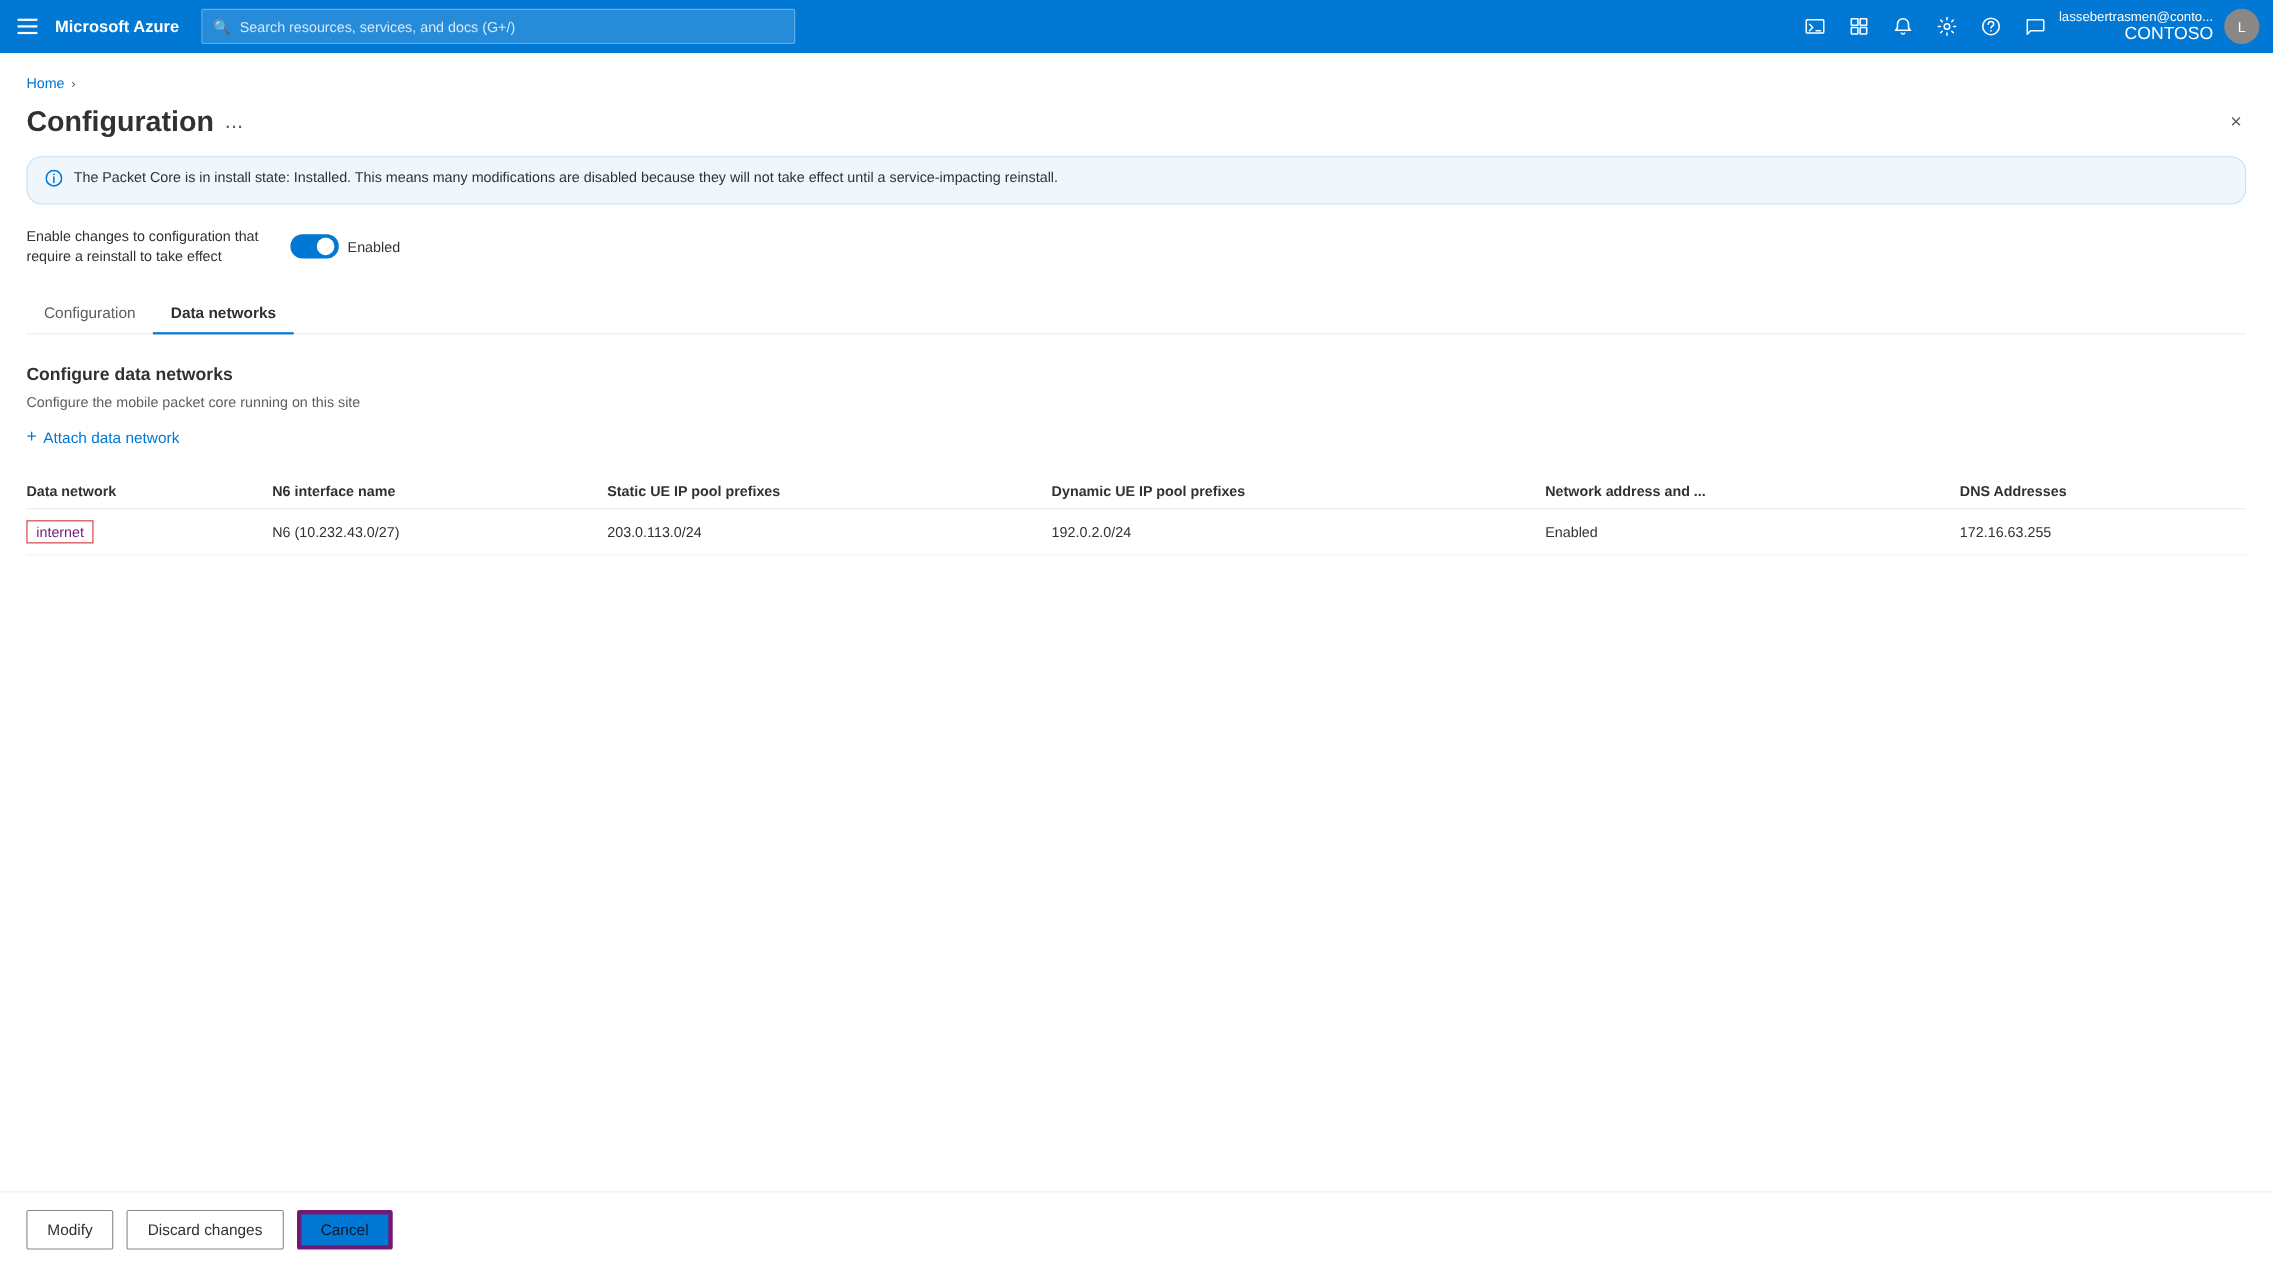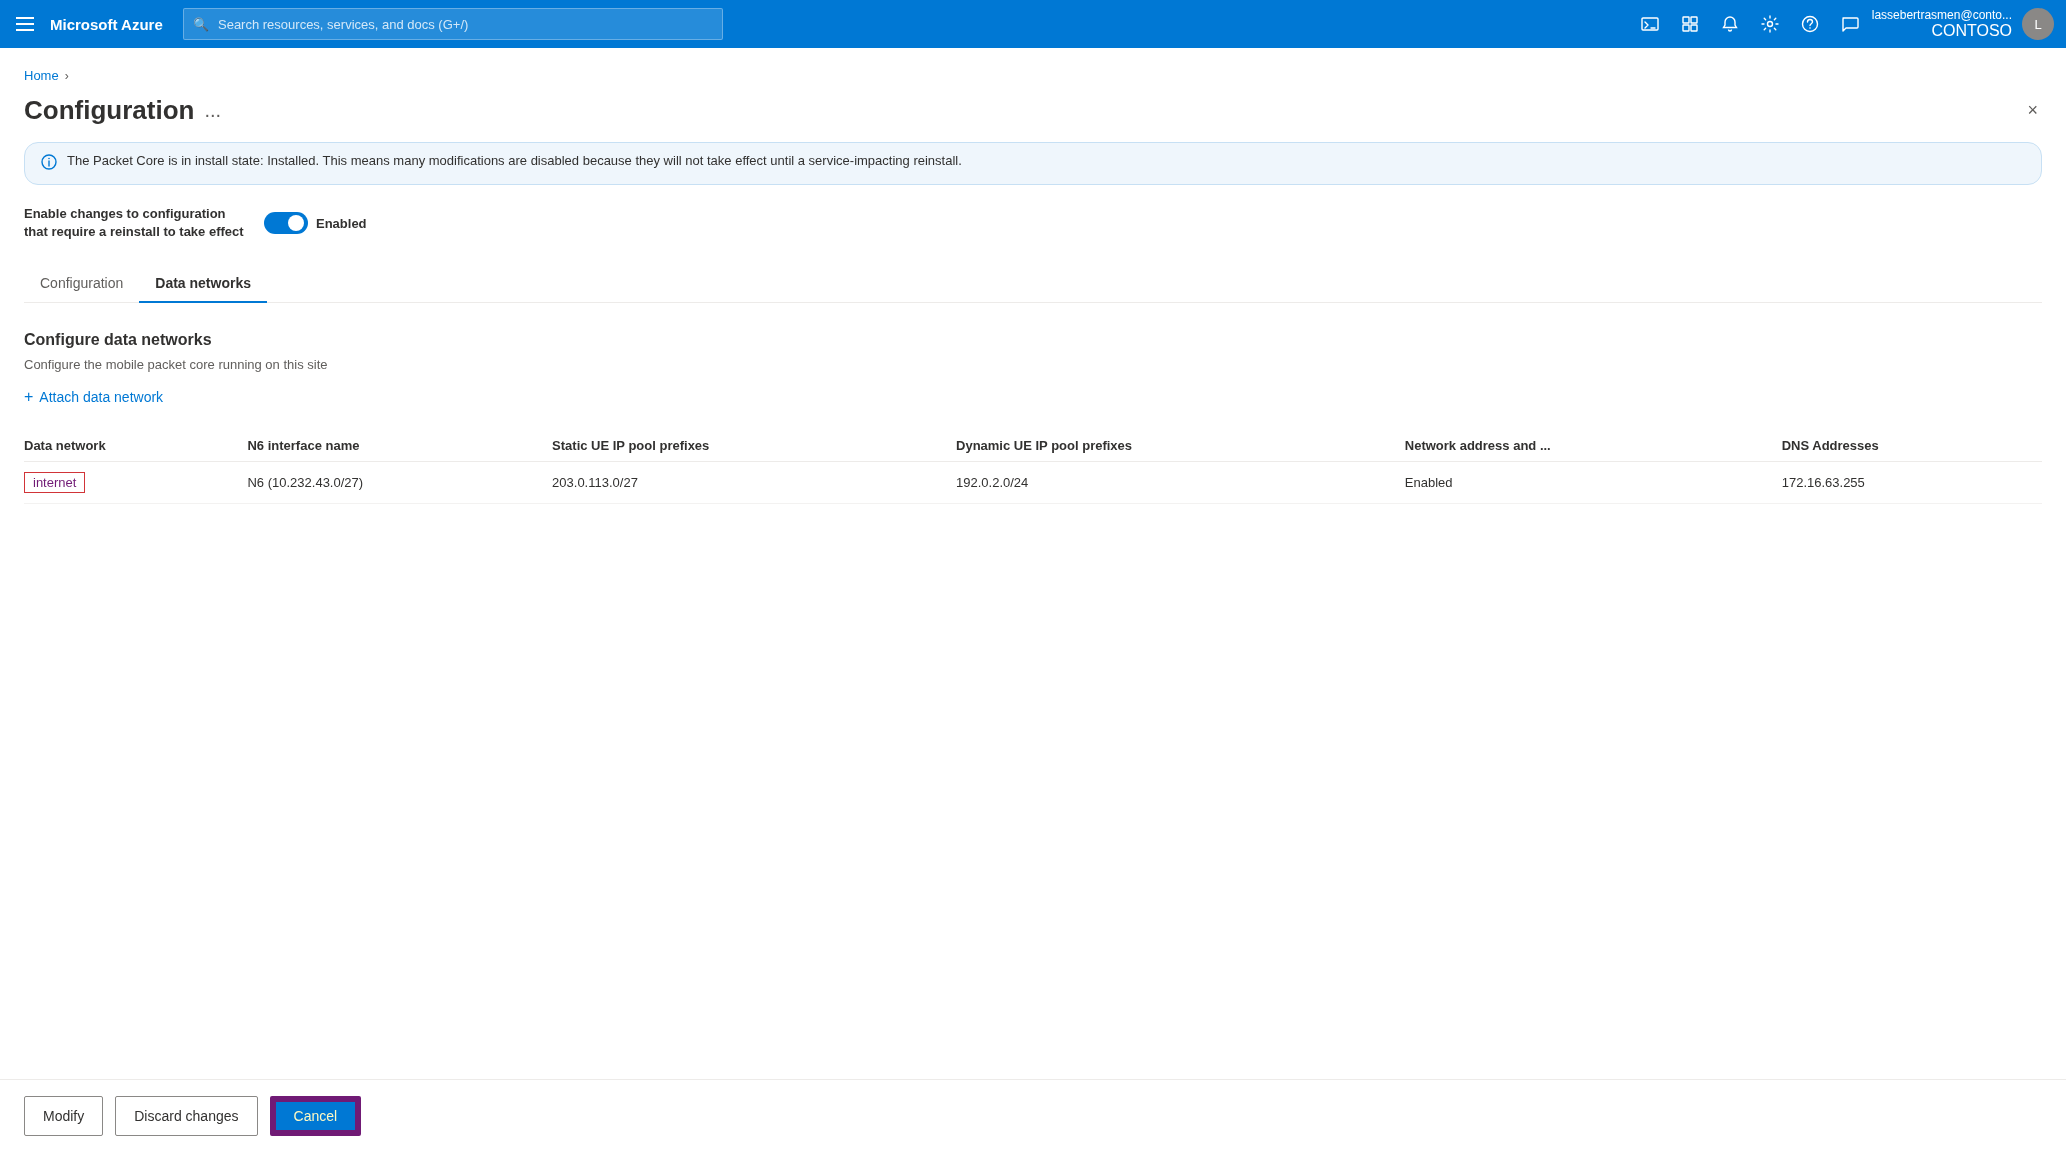--- a/index.html
+++ b/index.html
@@ -78,21 +78,21 @@
       border-radius: 14px;
       padding: 10px 16px;
       display: flex; align-items: flex-start; gap: 10px;
       margin-bottom: 20px;
       font-size: 13px; color: #323130;
     }
     .info-banner-icon { color: #0078d4; font-size: 16px; margin-top: 1px; flex-shrink: 0; }
 
     
     .toggle-row {
-      display: flex; align-items: center; gap: 20px; margin-bottom: 24px; font-weight: bold;
+      display: flex; align-items: center; gap: 20px; margin-bottom: 24px;
     }
     .toggle-label { font-size: 13px; color: #323130; max-width: 220px; line-height: 1.4; }
     .toggle-container { display: flex; align-items: center; gap: 8px; }
     .toggle {
       width: 44px; height: 22px; background: #0078d4; border-radius: 11px;
       position: relative; cursor: pointer;
     }
     .toggle-knob {
       width: 16px; height: 16px; background: #fff; border-radius: 50%;
       position: absolute; top: 3px; right: 4px;
@@ -138,22 +138,22 @@
     .footer {
       position: fixed; bottom: 0; left: 0; right: 0;
       background: #fff; border-top: 1px solid #edebe9;
       padding: 16px 24px; display: flex; gap: 12px;
     }
     .btn-secondary {
       padding: 6px 18px; font-size: 14px; border: 1px solid #8a8886;
       background: #fff; color: #323130; cursor: pointer; border-radius: 2px;
     }
     .btn-primary {
-      padding: 6px 18px; font-size: 14px; border: 6px solid #701a75;
-      background: #0078d4; color: #fef9c3; cursor: pointer; border-radius: 2px;
+      padding: 6px 18px; font-size: 14px; border: 4px solid #701a75;
+      background: #0078d4; color: #0f172a; cursor: pointer; border-radius: 2px;
     }
   </style>
 </head>
 <body>
 
 <div class="topnav">
   <div class="topnav-hamburger">
     <span></span>
       <span></span>
       <span></span>
@@ -271,21 +271,21 @@
           <th>Network address and ...</th>
           <th>DNS Addresses</th>
         </tr>
       </thead>
       <tbody>
         <tr>
           <td>
             <a class="network-link">internet</a>
           </td>
           <td>N6 (10.232.43.0/27)</td>
-          <td>203.0.113.0/27</td>
+          <td>203.0.113.0/24</td>
           <td>192.0.2.0/24</td>
           <td>Enabled</td>
           <td>172.16.63.255</td>
         </tr>
       </tbody>
     </table>
   </div>
 
 </div>
 

